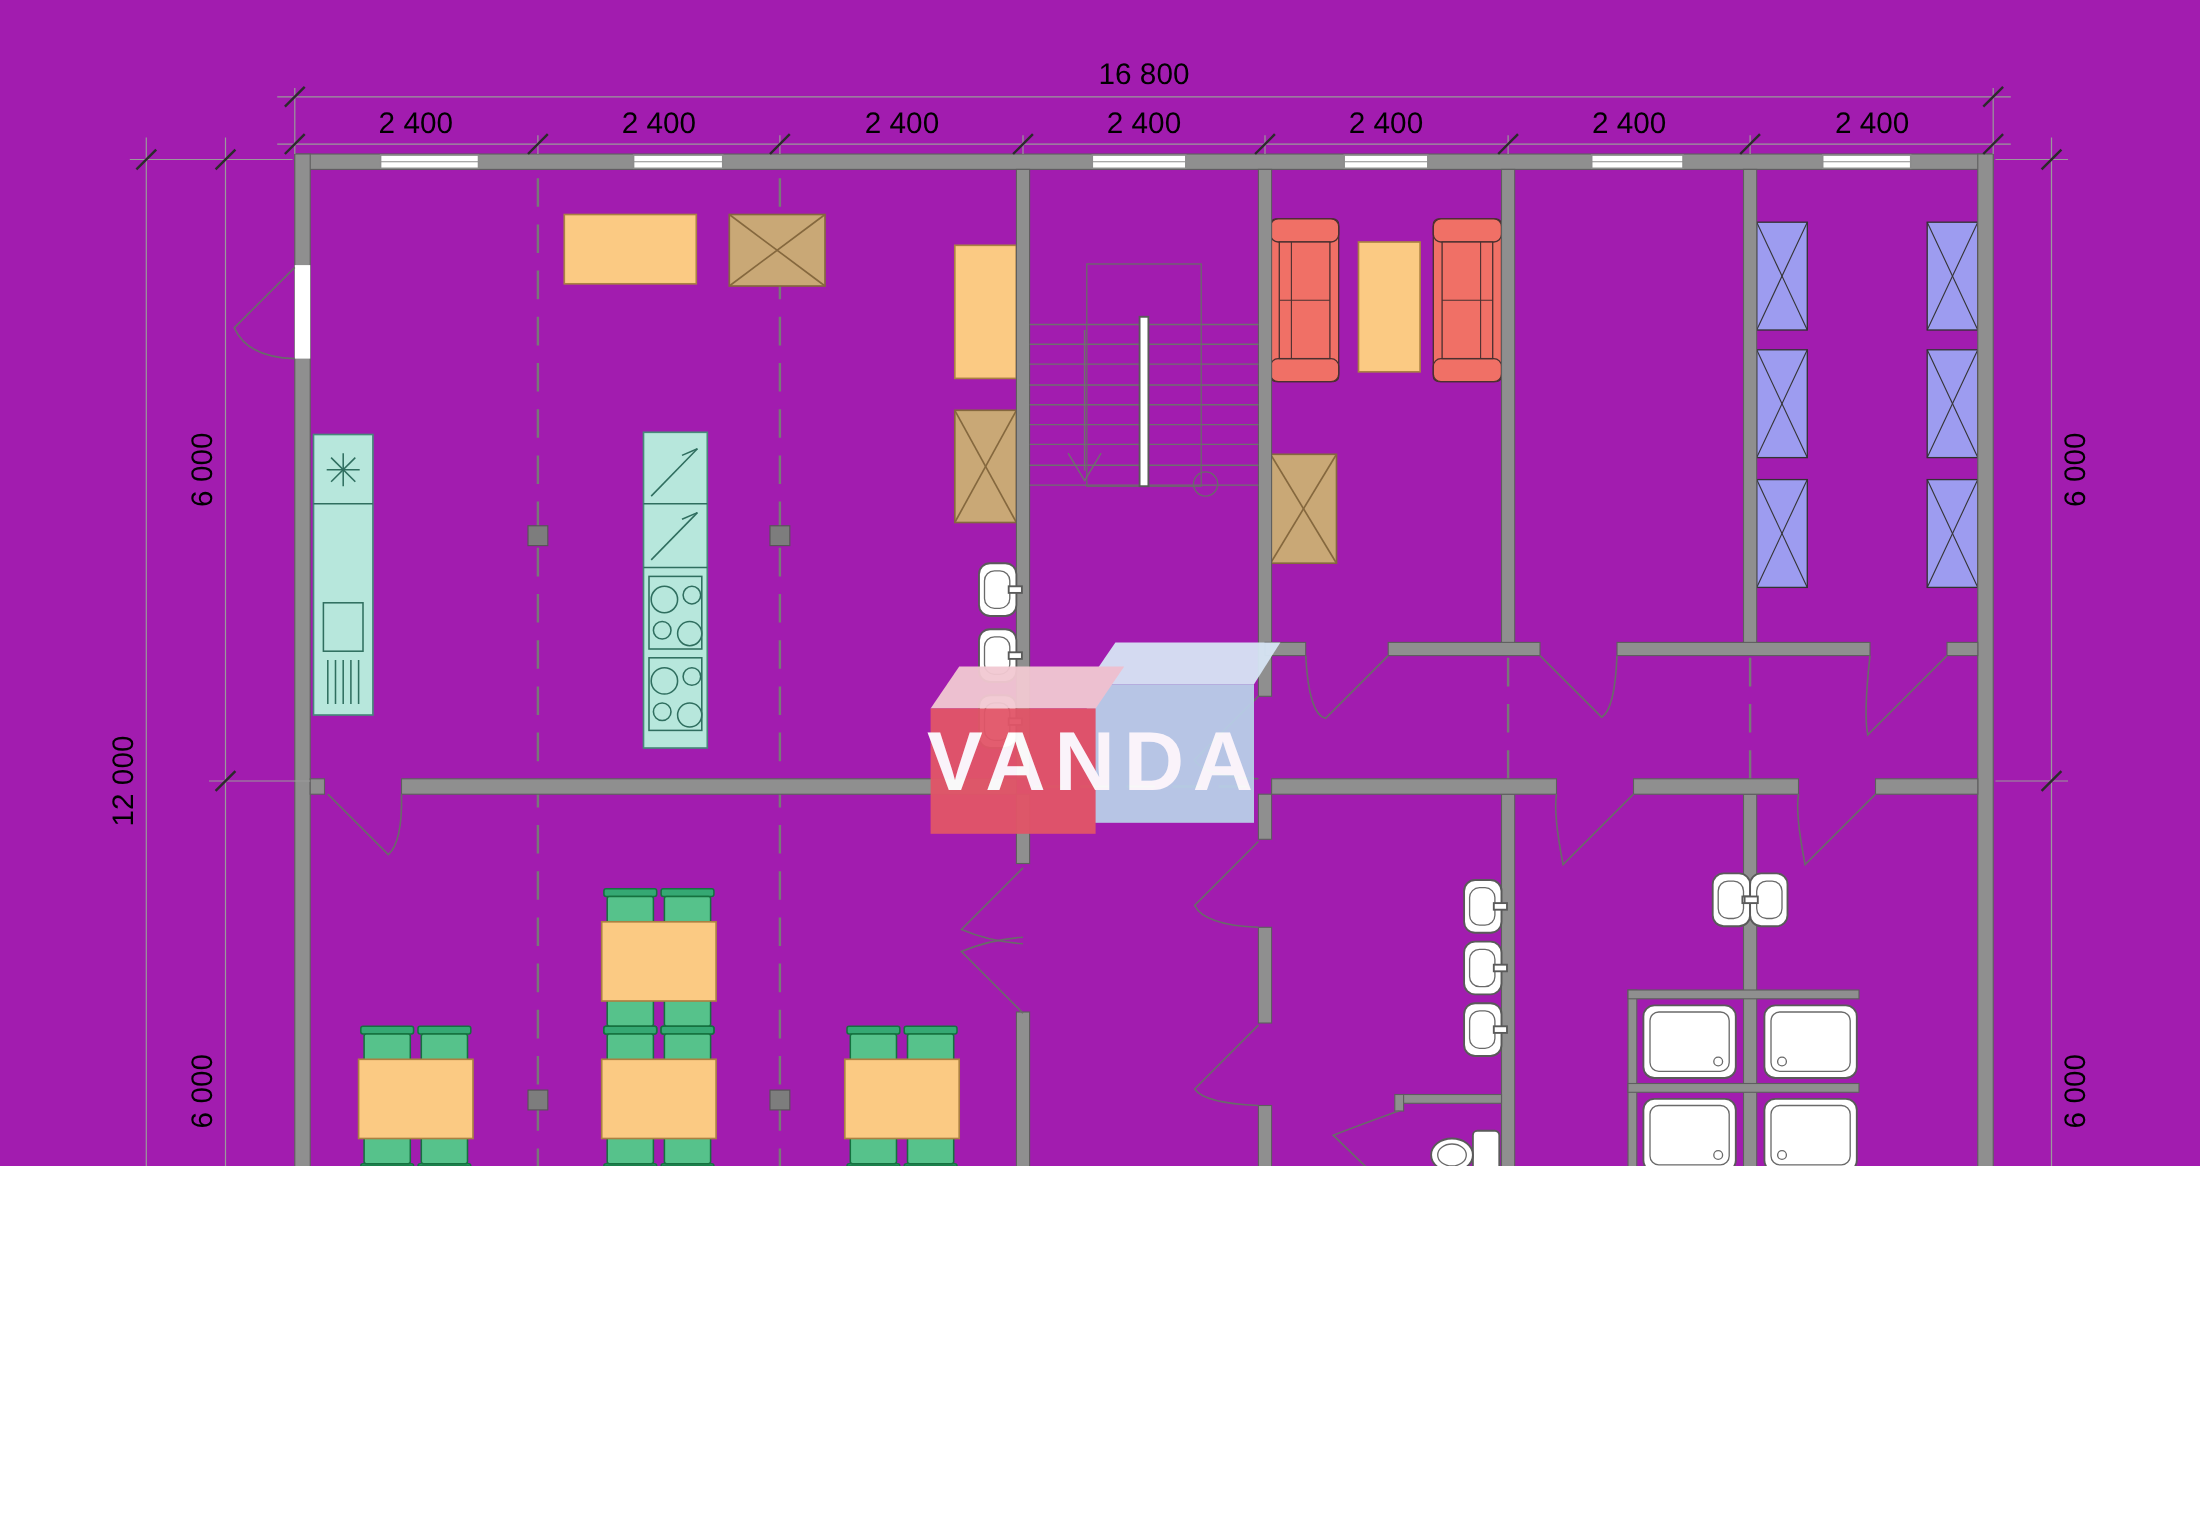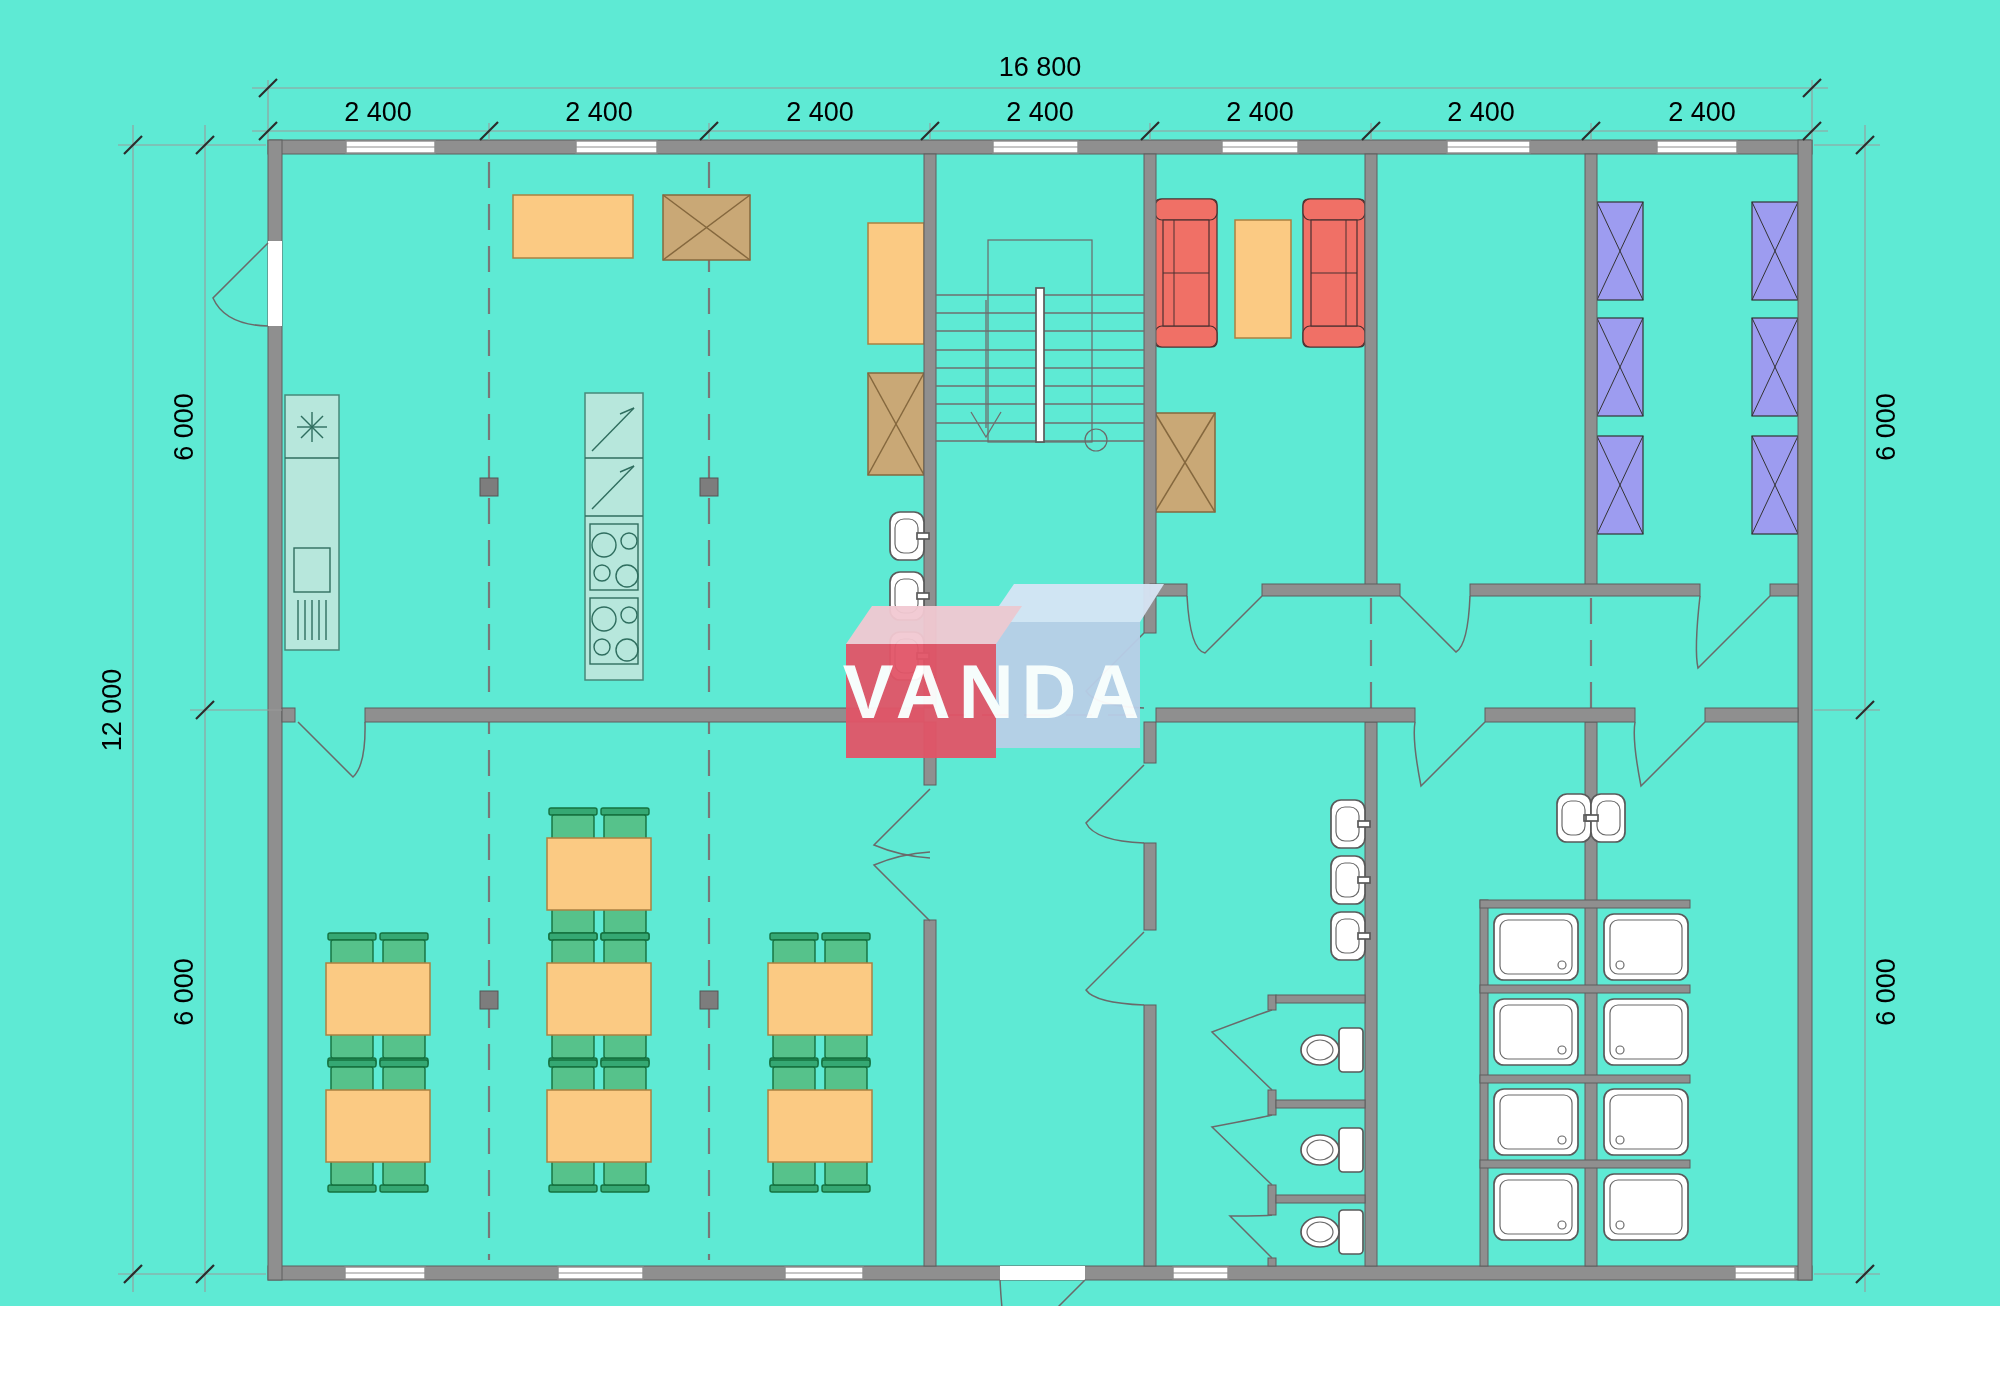--- a/index.html
+++ b/index.html
@@ -1,16 +1,16 @@
 <!DOCTYPE html>
 <html><head>
 <meta charset="utf-8">
 <style>
   html,body{margin:0;padding:0;background:#fff;}
-  #stage{width:2000px;height:1306px;position:relative;background:#5eead4;
+  #stage{width:2000px;height:1060px;position:relative;background:#a21caf;
          font-family:"Liberation Sans",sans-serif;}
   svg{display:block}
   .wall{fill:#8f8f8f;stroke:#5e5e5e;stroke-width:1;}
   .winbox{fill:#ffffff;stroke:#8d8d8d;stroke-width:1.4;}
   .winline{stroke:#8d8d8d;stroke-width:1;}
   .teal{fill:#b7e7dc;stroke:#47897a;stroke-width:1.5;}
   .tline{stroke:#2f6e5f;stroke-width:1.4;fill:none;}
   .orange{fill:#fbca83;stroke:#ab8142;stroke-width:1.5;}
   .brown{fill:#c9a876;stroke:#85683e;stroke-width:1.5;}
   .bline{stroke:#85683e;stroke-width:1.5;}

